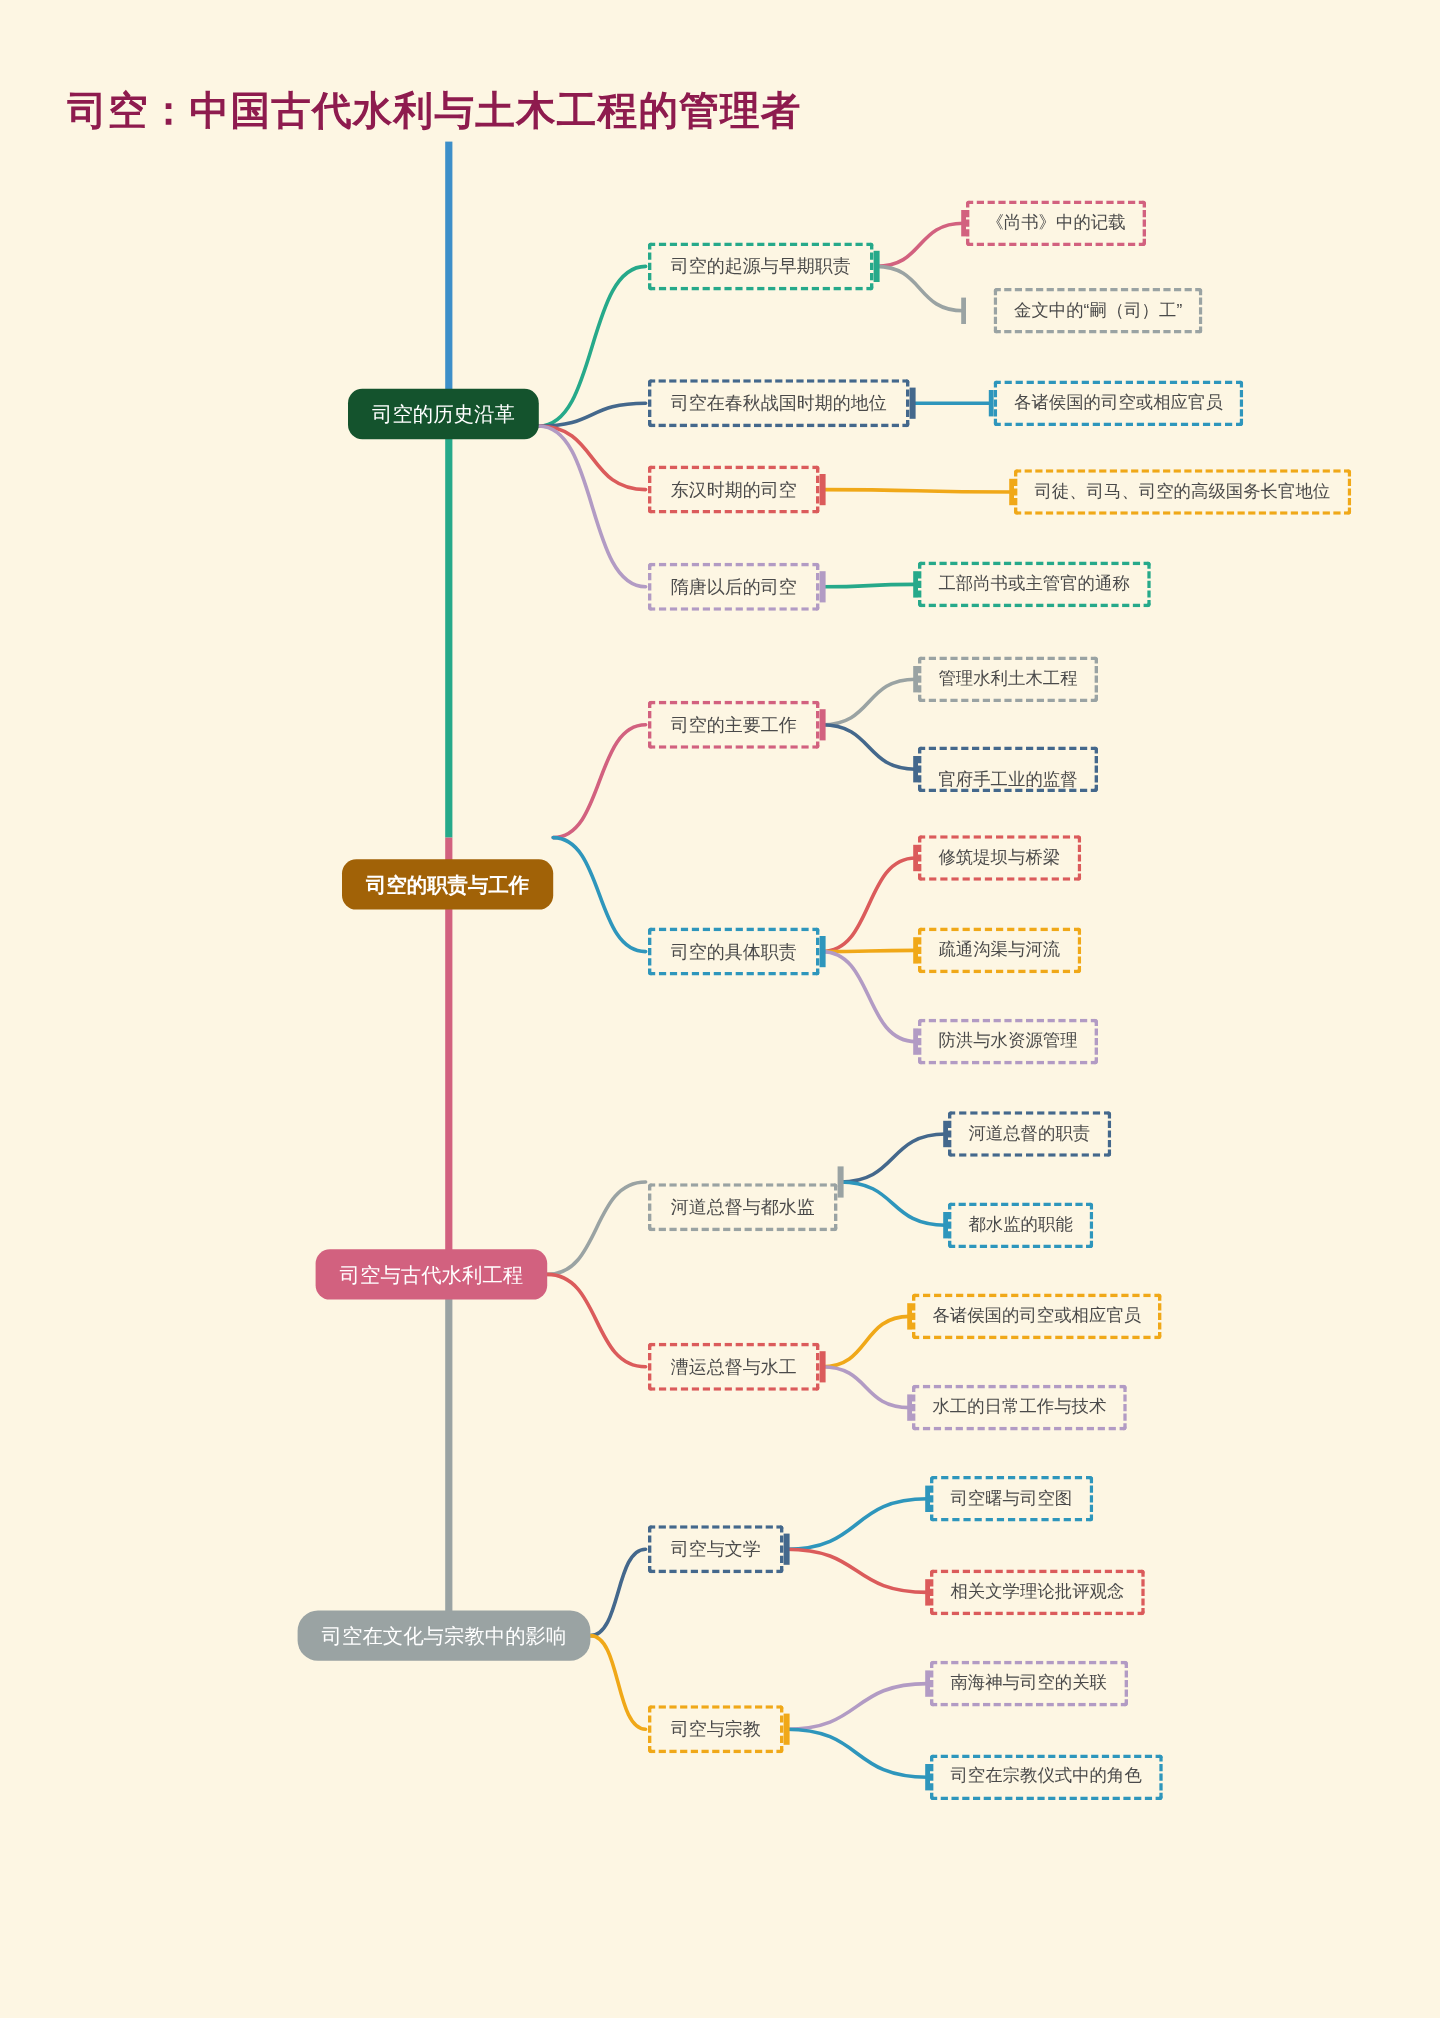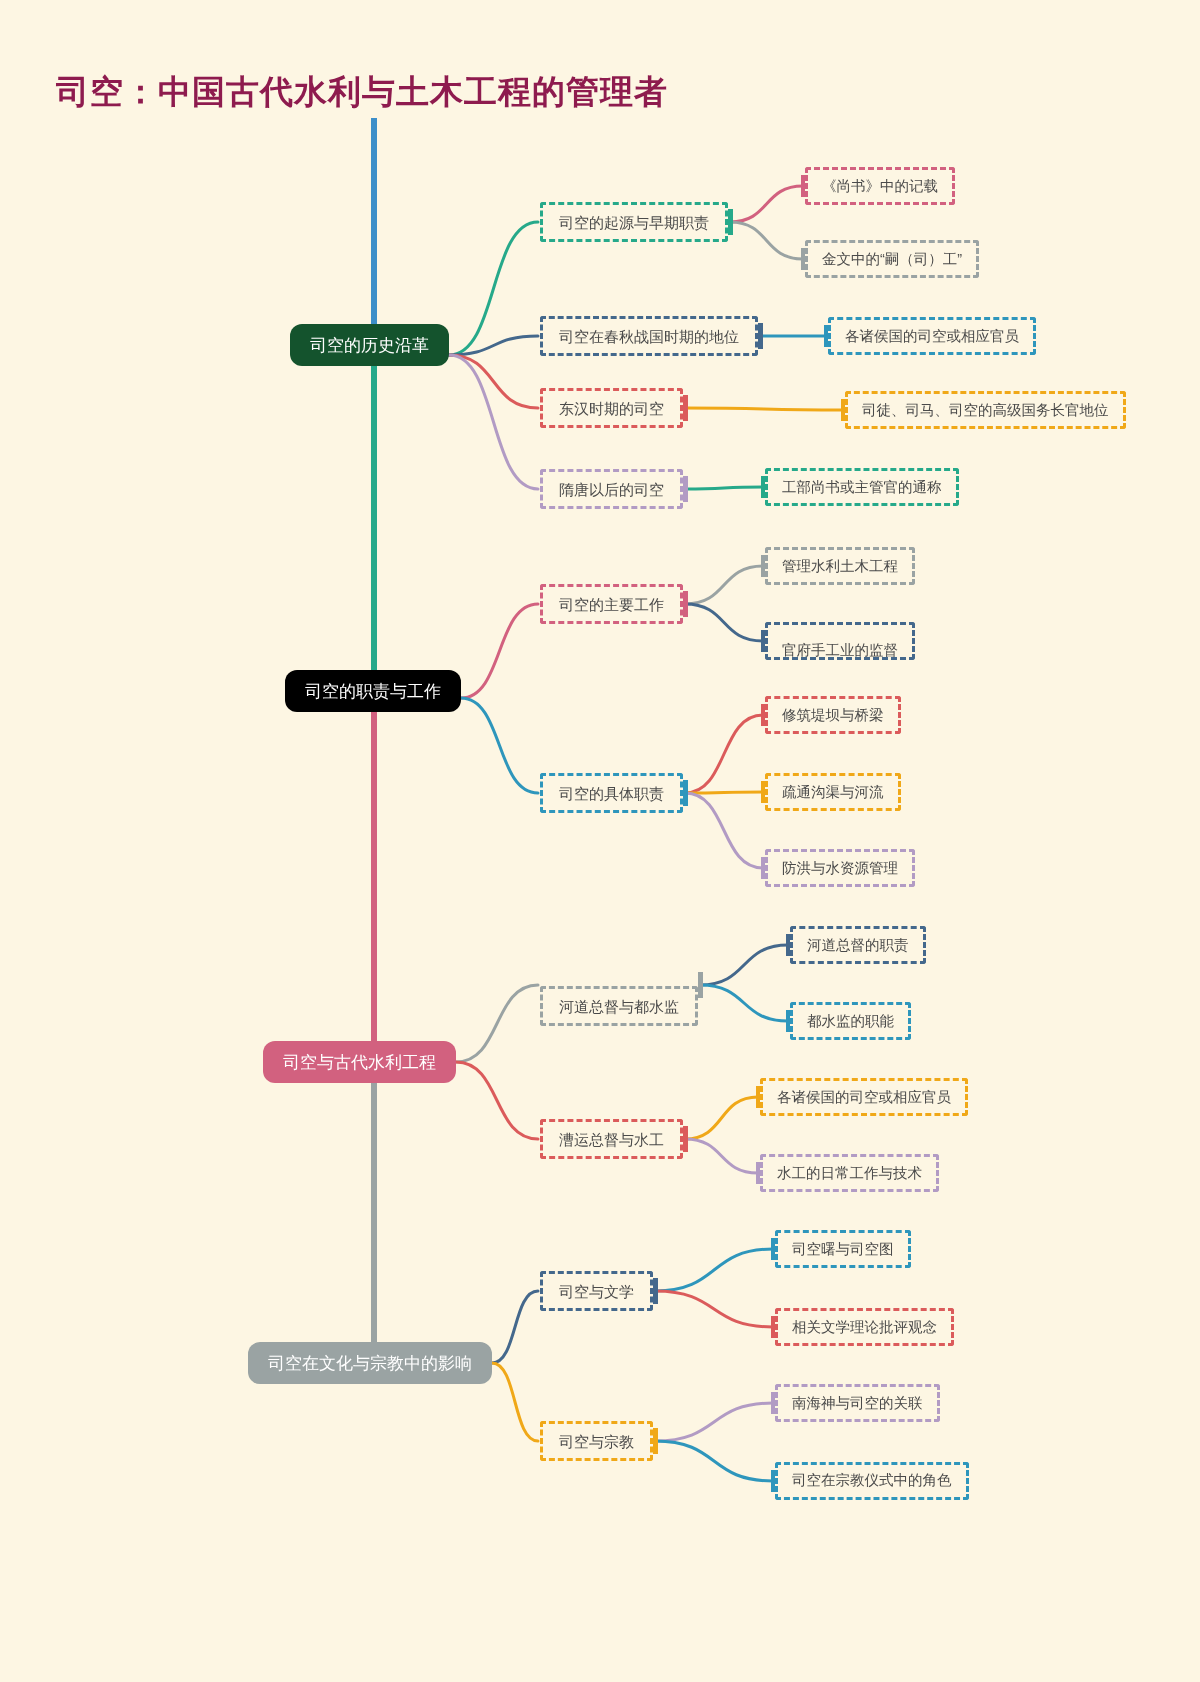--- a/index.html
+++ b/index.html
@@ -133,42 +133,42 @@
   <div id="nodes">
       <div class="node n1" style="background: #14532d; left: 290px; top: 324px;">
         <span>司空的历史沿革</span>
       </div>
       <div class="node n2" style="border-color: rgb(38, 169, 138); left: 540px; top: 202px;">
         <span>司空的起源与早期职责</span>
       </div>
       <div class="node n3" style="border-color: rgb(210, 97, 127); left: 805px; top: 167px;">
         <span>《尚书》中的记载</span>
       </div>
-      <div class="node n3" style="border-color: rgb(154, 163, 163); left: 805px; top: 240px; text-align: center;">
+      <div class="node n3" style="border-color: rgb(154, 163, 163); left: 828px; top: 240px; text-align: center;">
         <span>金文中的“嗣（司）工”</span>
       </div>
       <div class="node n2" style="border-color: rgb(68, 104, 140); left: 540px; top: 316px; justify-content: center;">
         <span>司空在春秋战国时期的地位</span>
       </div>
       <div class="node n3" style="border-color: rgb(46, 150, 188); left: 828px; top: 317px;">
         <span>各诸侯国的司空或相应官员</span>
       </div>
       <div class="node n2" style="border-color: rgb(219, 91, 91); left: 540px; top: 388px;">
         <span>东汉时期的司空</span>
       </div>
       <div class="node n3" style="border-color: rgb(240, 168, 24); left: 845px; top: 391px;">
         <span>司徒、司马、司空的高级国务长官地位</span>
       </div>
       <div class="node n2" style="border-color: rgb(178, 155, 196); left: 540px; top: 469px;">
         <span>隋唐以后的司空</span>
       </div>
       <div class="node n3" style="border-color: rgb(38, 169, 138); left: 765px; top: 468px;">
         <span>工部尚书或主管官的通称</span>
       </div>
-      <div class="node n1" style="background: #000000; left: 285px; top: 670px;">
+      <div class="node n1" style="background: #a16207; left: 285px; top: 716px; font-weight: bold;">
         <span>司空的职责与工作</span>
       </div>
       <div class="node n2" style="border-color: rgb(210, 97, 127); left: 540px; top: 584px;">
         <span>司空的主要工作</span>
       </div>
       <div class="node n3" style="border-color: rgb(154, 163, 163); left: 765px; top: 547px;">
         <span>管理水利土木工程</span>
       </div>
       <div class="node n3" style="border-color: rgb(68, 104, 140); left: 765px; top: 622px; align-items: flex-end;">
         <span>官府手工业的监督</span>
@@ -199,21 +199,21 @@
       </div>
       <div class="node n2" style="border-color: rgb(219, 91, 91); left: 540px; top: 1119px;">
         <span>漕运总督与水工</span>
       </div>
       <div class="node n3" style="border-color: rgb(240, 168, 24); left: 760px; top: 1078px;">
         <span>各诸侯国的司空或相应官员</span>
       </div>
       <div class="node n3" style="border-color: rgb(178, 155, 196); left: 760px; top: 1154px;">
         <span>水工的日常工作与技术</span>
       </div>
-      <div class="node n1" style="background: rgb(154, 163, 163); left: 248px; top: 1342px;">
+      <div class="node n1" style="background: rgb(154, 163, 163); left: 248px; top: 1342px; border-radius: 17px;">
         <span>司空在文化与宗教中的影响</span>
       </div>
       <div class="node n2" style="border-color: rgb(68, 104, 140); left: 540px; top: 1271px;">
         <span>司空与文学</span>
       </div>
       <div class="node n3" style="border-color: rgb(46, 150, 188); left: 775px; top: 1230px;">
         <span>司空曙与司空图</span>
       </div>
       <div class="node n3" style="border-color: rgb(219, 91, 91); left: 775px; top: 1308px;">
         <span>相关文学理论批评观念</span>

